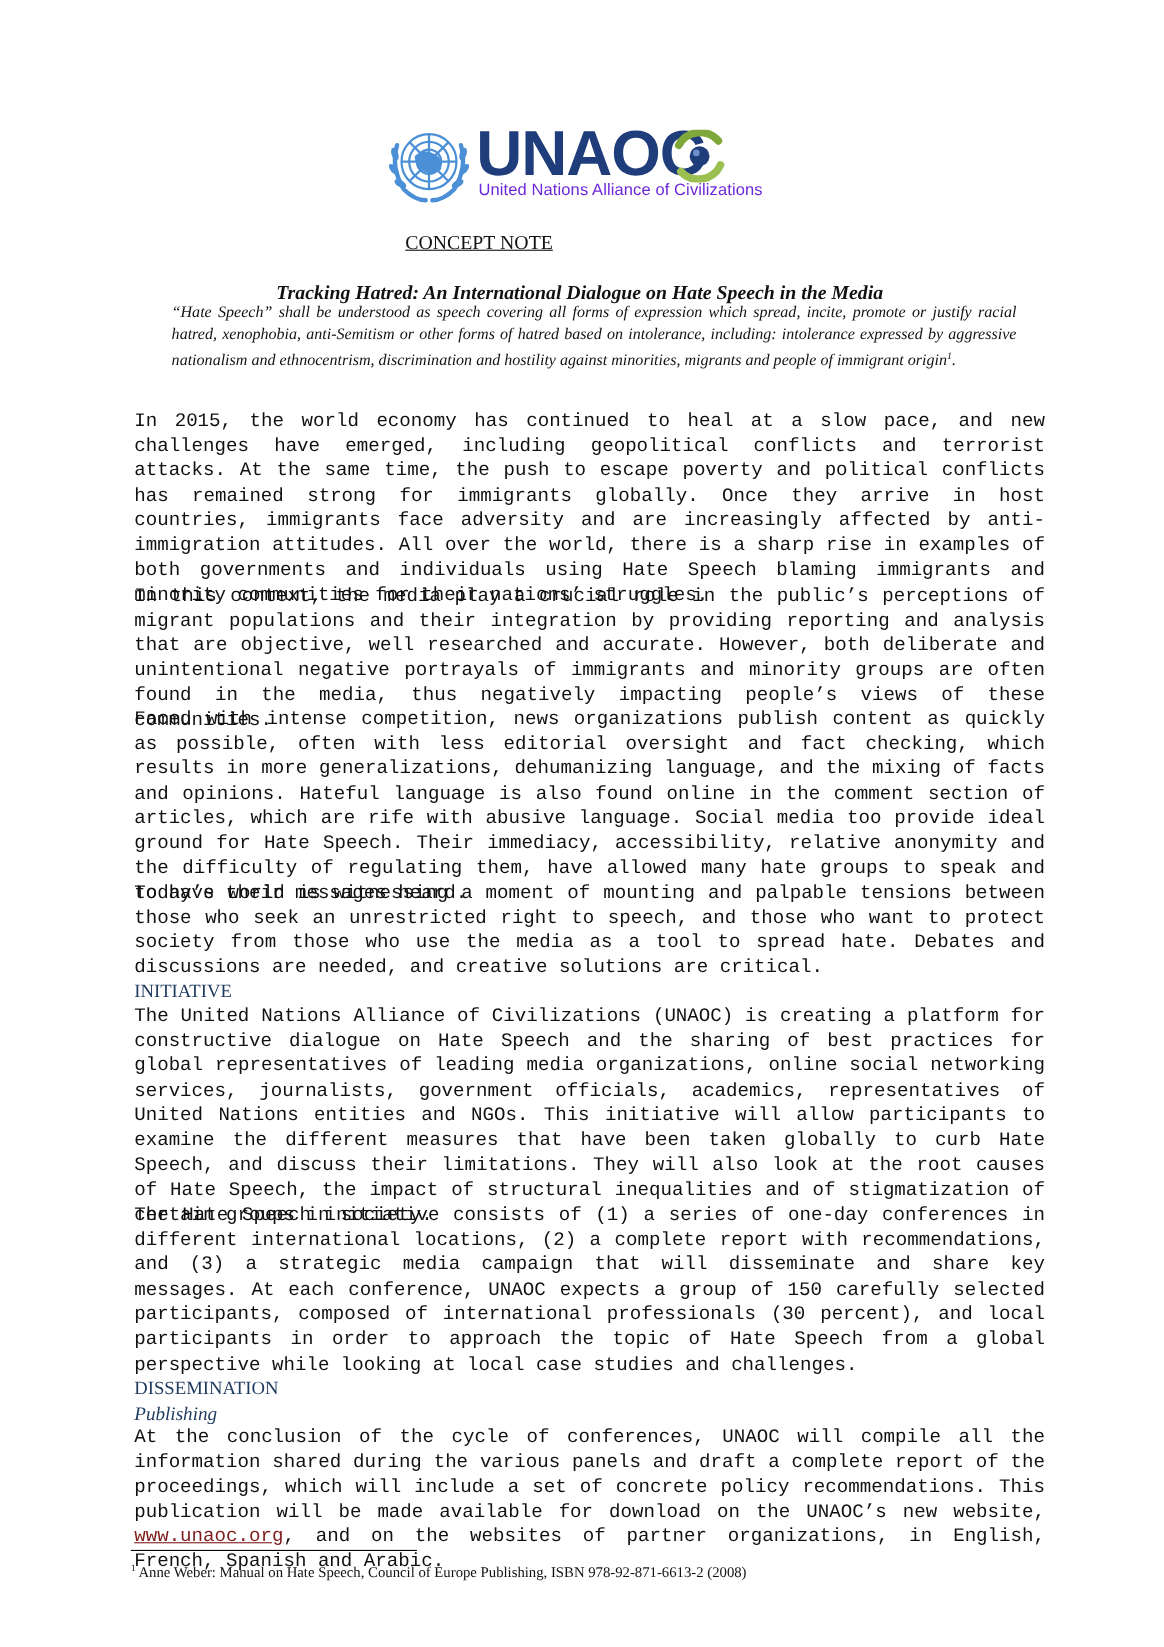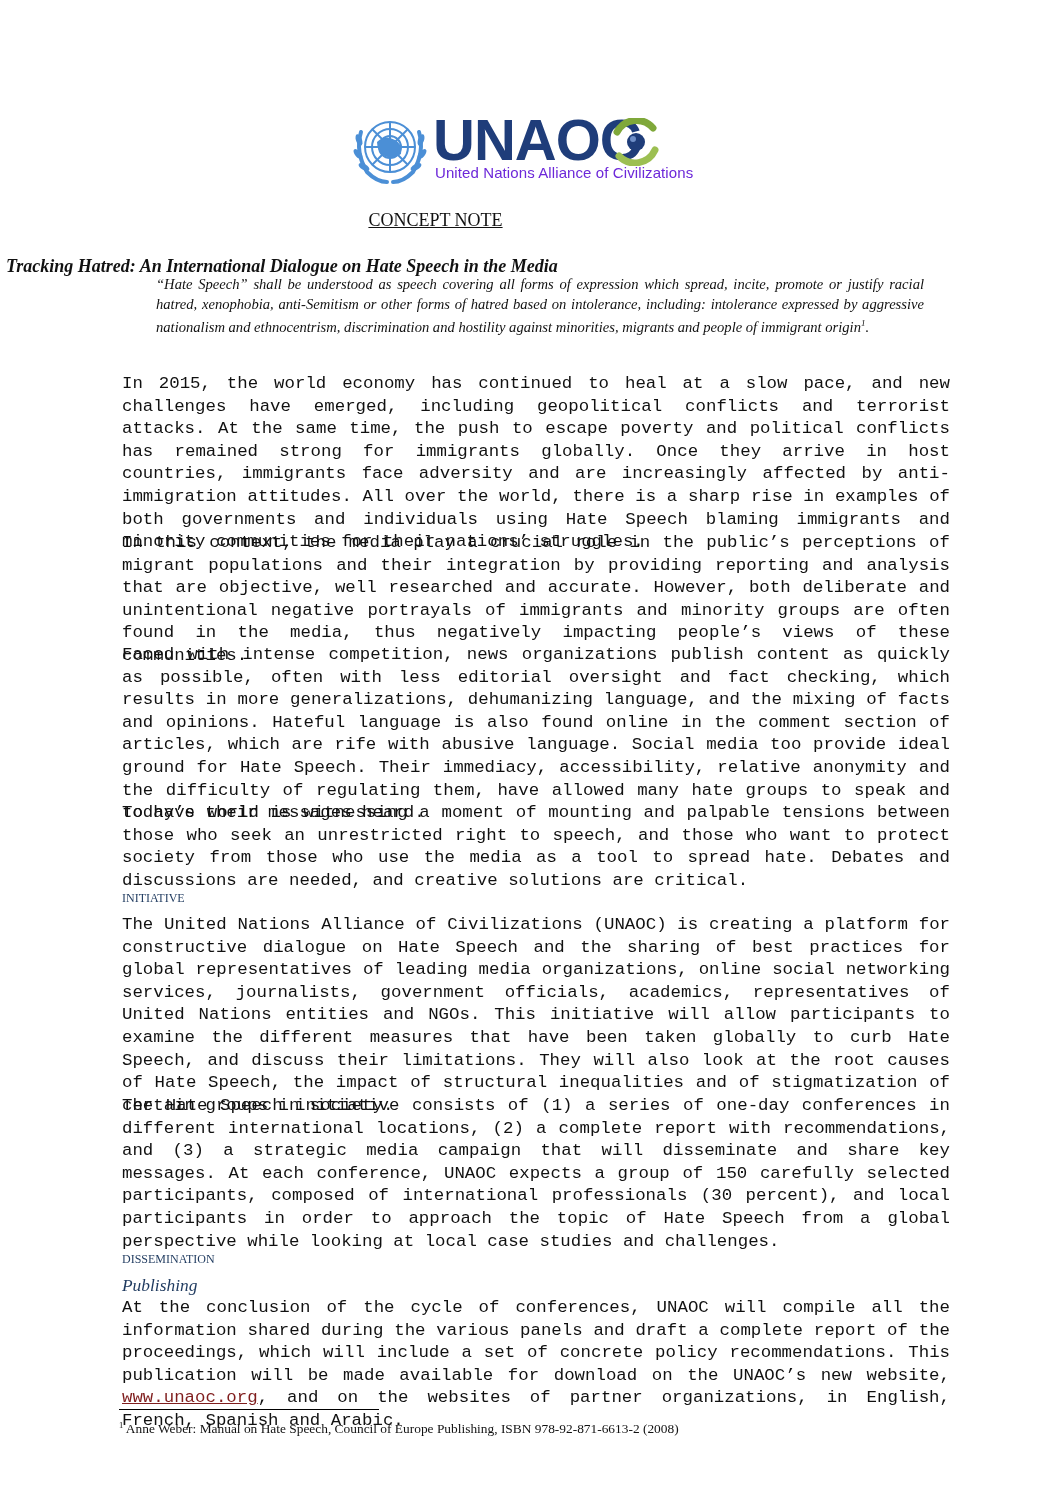--- a/index.html
+++ b/index.html
@@ -9,29 +9,29 @@
   .logo { position: absolute; left: 345px; top: 88px; width: 350px; height: 75px; }
   .logo .emblem { position: absolute; left: 0; top: 0; width: 78px; height: 75px; }
   .logo .word { position: absolute; left: 82px; top: -2px; font-family: "Liberation Sans", "DejaVu Sans", sans-serif;
                 font-weight: bold; font-size: 58px; letter-spacing: -1px; color: #1f3d7a; line-height: 60px; }
   .logo .ring { position: absolute; left: 258px; top: 6px; width: 52px; height: 48px; }
   .logo .sub { position: absolute; left: 84px; top: 52px; font-family: "Liberation Sans", "DejaVu Sans", sans-serif;
                font-size: 15px; color: #6d28d9; white-space: nowrap; letter-spacing: 0.1px; }
 
   .concept { position: absolute; left: 0; width: 859px; top: 186px; text-align: center;
              font-size: 18px; text-decoration: underline; }
-  .title { position: absolute; left: 0; width: 1042px; top: 232px; 
+  .title { position: absolute; left: 0; width: 1042px; top: 232px; text-align: center;
            font-size: 18px; font-style: italic; font-weight: bold; }
   .definition { position: absolute; left: 150px; width: 768px; top: 251px;
                 font-size: 14.6px; font-style: italic; line-height: 19.5px; text-align: justify; }
   .definition sup { font-size: 9px; }
 
   .para { position: absolute; left: 116px; width: 828px; font-size: 17.4px; line-height: 22.6px;
           text-align: justify; font-family: Liberation Mono, monospace; }
-  .heading { position: absolute; left: 116px; font-size: 12px; color: #1f3a5f; }
+  .heading { position: absolute; left: 116px; font-size: 17px; color: #1f3a5f; }
   .subheading { position: absolute; left: 116px; font-size: 17.4px; font-style: italic; color: #1f3a5f; }
   .link { color: #7f1d1d; text-decoration: underline; cursor: pointer; }
 
   .fn-rule { position: absolute; left: 113px; top: 1385px; width: 260px; height: 1px; background: #000; }
   .footnote { position: absolute; left: 113px; top: 1396px; font-size: 13.4px; }
   .footnote sup { font-size: 8.5px; }
 </style>
 </head>
 <body>
 

